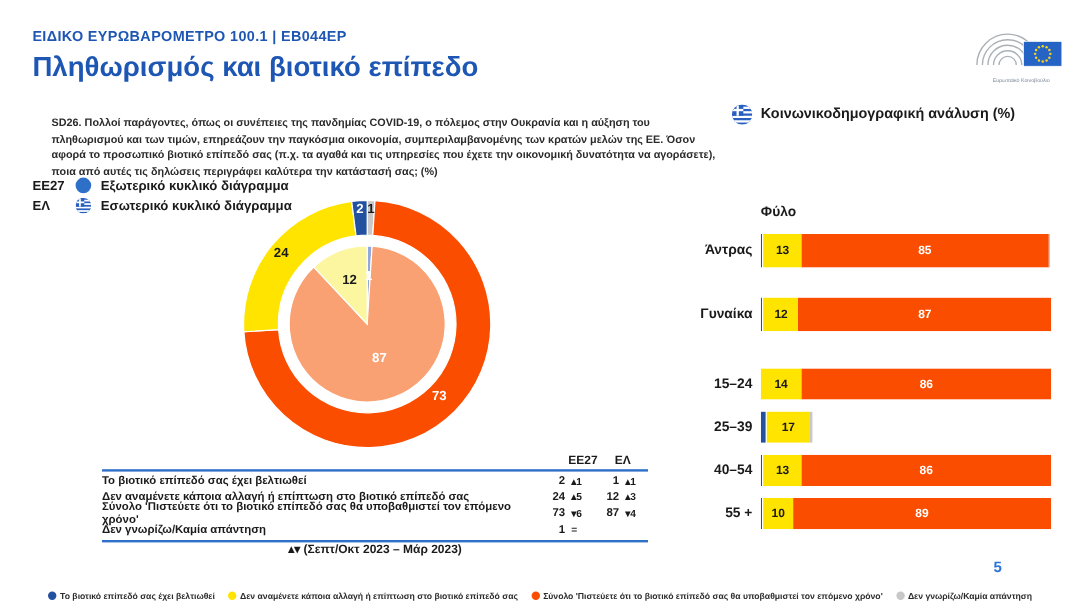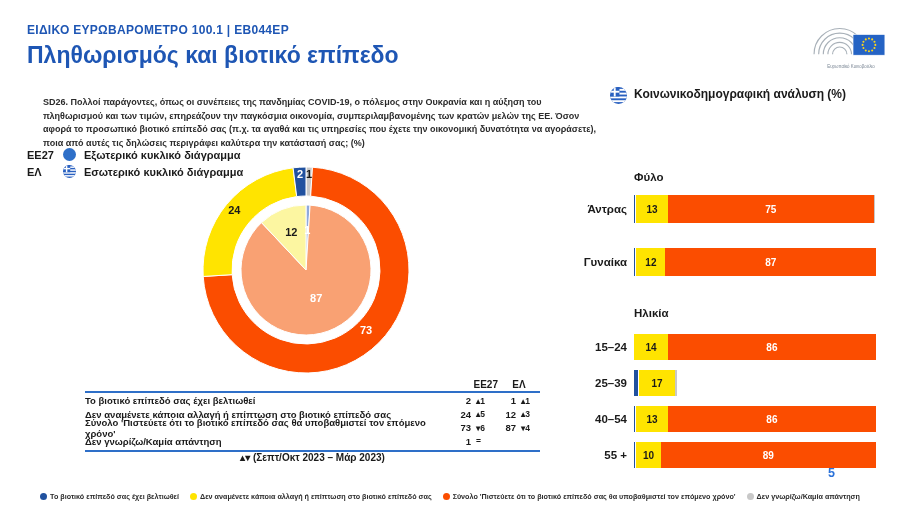--- a/index.html
+++ b/index.html
@@ -202,35 +202,34 @@
     <span>Κοινωνικοδημογραφική ανάλυση (%)</span>
   </div>
 
   <div class="bar-group" id="genderGroup">
       <div class="bg-title" style="margin-bottom: 12px;">Φύλο</div>
       <div class="bar-row" style="height: 28px; margin-bottom: 25px;">
         <div class="bar-label">Άντρας</div>
         <div class="bar-track">
           <div class="bar-seg" style="width: 1.42px; background: rgb(33, 81, 159); color: rgb(255, 255, 255); margin-right: 1px;"></div>
           <div class="bar-seg" style="width: 31.46px; background: rgb(255, 228, 0); color: rgb(26, 26, 26);">13</div>
-          <div class="bar-seg" style="width: 205.7px; background: rgb(251, 77, 0); color: rgb(255, 255, 255);">75</div>
+          <div class="bar-seg" style="width: 205.7px; background: rgb(251, 77, 0); color: rgb(255, 255, 255);">85</div>
           <div class="bar-seg" style="width: 1.42px; background: rgb(200, 200, 200); color: rgb(26, 26, 26); margin-right: 1px;"></div>
         </div>
       </div>
       <div class="bar-row" style="height: 28px;">
         <div class="bar-label">Γυναίκα</div>
         <div class="bar-track">
           <div class="bar-seg" style="width: 1.42px; background: rgb(33, 81, 159); color: rgb(255, 255, 255); margin-right: 1px;"></div>
           <div class="bar-seg" style="width: 29.04px; background: rgb(255, 228, 0); color: rgb(26, 26, 26);">12</div>
           <div class="bar-seg" style="width: 210.54px; background: rgb(251, 77, 0); color: rgb(255, 255, 255);">87</div>
         </div>
       </div>
     </div>
   <div class="bar-group" id="ageGroup">
-      <div class="bg-title" style="margin-bottom: 15px;">Ηλικία</div>
       <div class="bar-row" style="height: 26px; margin-bottom: 10px;">
         <div class="bar-label">15–24</div>
         <div class="bar-track">
           <div class="bar-seg" style="width: 33.88px; background: rgb(255, 228, 0); color: rgb(26, 26, 26);">14</div>
           <div class="bar-seg" style="width: 208.12px; background: rgb(251, 77, 0); color: rgb(255, 255, 255);">86</div>
         </div>
       </div>
       <div class="bar-row" style="height: 26px; margin-bottom: 10px;">
         <div class="bar-label">25–39</div>
         <div class="bar-track">

